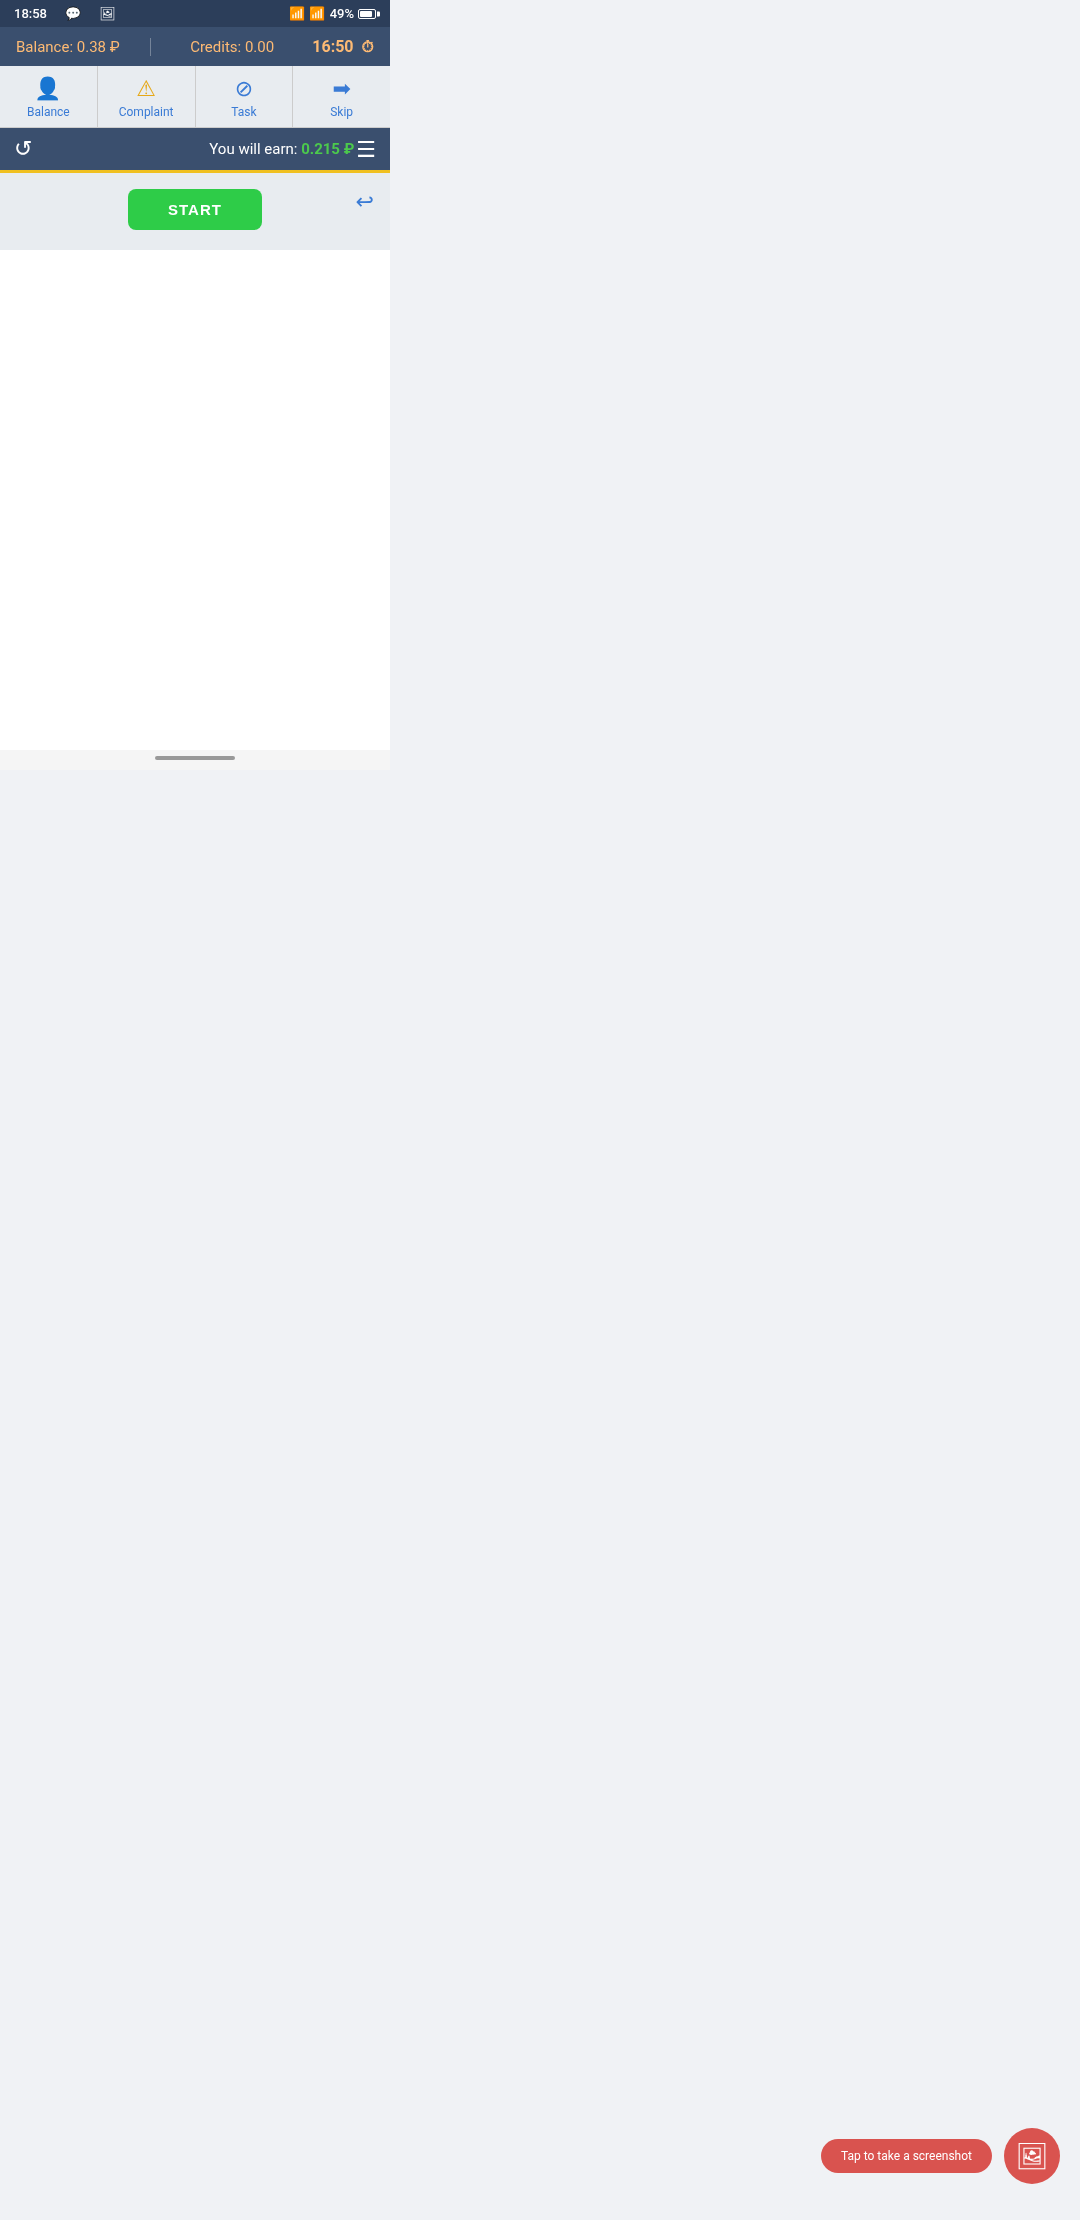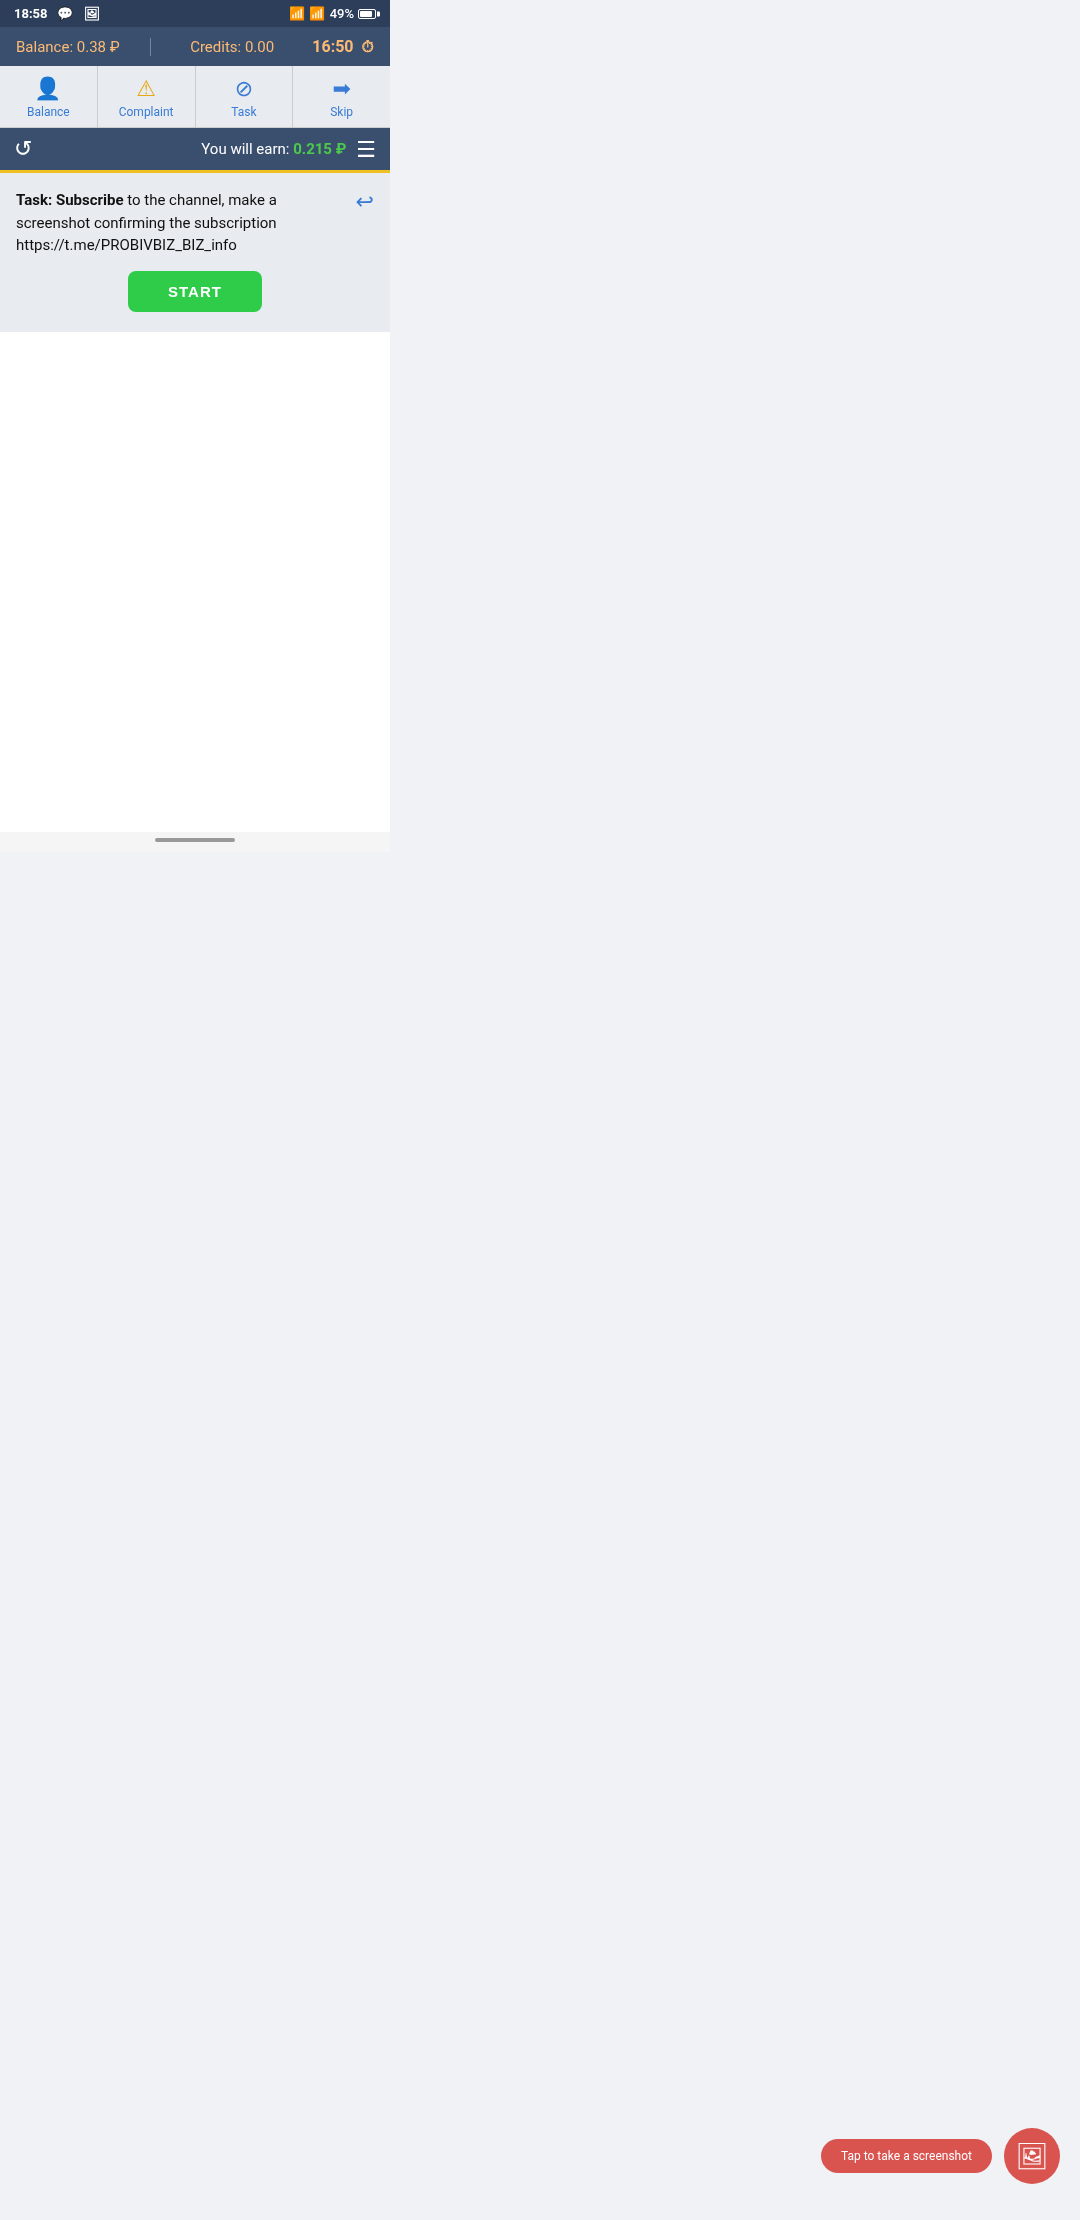--- a/index.html
+++ b/index.html
@@ -18,21 +18,21 @@
     .status-bar {
       background: #2c3e5a;
       color: white;
       display: flex;
       justify-content: space-between;
       align-items: center;
       padding: 6px 14px;
       font-size: 13px;
       font-weight: 500;
     }
-    .status-left { display: flex; align-items: center; gap: 10px; font-weight: bold; }
+    .status-left { display: flex; align-items: center; gap: 18px; }
     .status-right { display: flex; align-items: center; gap: 4px; font-size: 13px; }
 
     
     .balance-bar {
       background: #3a4f6e;
       color: #fdba74;
       display: flex;
       align-items: center;
       padding: 10px 16px;
       font-size: 15px;
@@ -89,21 +89,21 @@
       cursor: pointer;
       background: none;
       border: none;
       padding: 0;
     }
     .toolbar .earn-text {
       flex: 1;
       text-align: right;
       color: white;
       font-size: 15px;
-      margin-right: 10px;
+      margin-right: 2px;
     }
     .toolbar .earn-amount {
       color: #4cca4c;
       font-weight: bold;
     }
     .toolbar .menu-icon {
       color: white;
       font-size: 22px;
       cursor: pointer;
     }
@@ -285,25 +285,20 @@
 
 <div class="toolbar">
   <button class="refresh-btn">↺</button>
   <span class="earn-text">
     <span>You will earn: </span><span class="earn-amount">0.215 ₽</span>
   </span>
   <span class="menu-icon">☰</span>
 </div>
 
 <div class="task-area">
-  <div class="task-text">
-    <strong>Task: Subscribe</strong><span> to the channel, make a screenshot confirming the subscription</span>
-    <br>
-    <span class="task-link">https://t.me/PROBIVBIZ_BIZ_info</span>
-  </div>
   <span class="reply-icon">↩</span>
   <button class="start-btn">START</button>
 </div>
 
 <div class="main-content"></div>
 
 <div class="screenshot-bar">
   <div class="screenshot-label">Tap to take a screenshot</div>
   <div class="screenshot-fab">
     <span>🖼</span>

